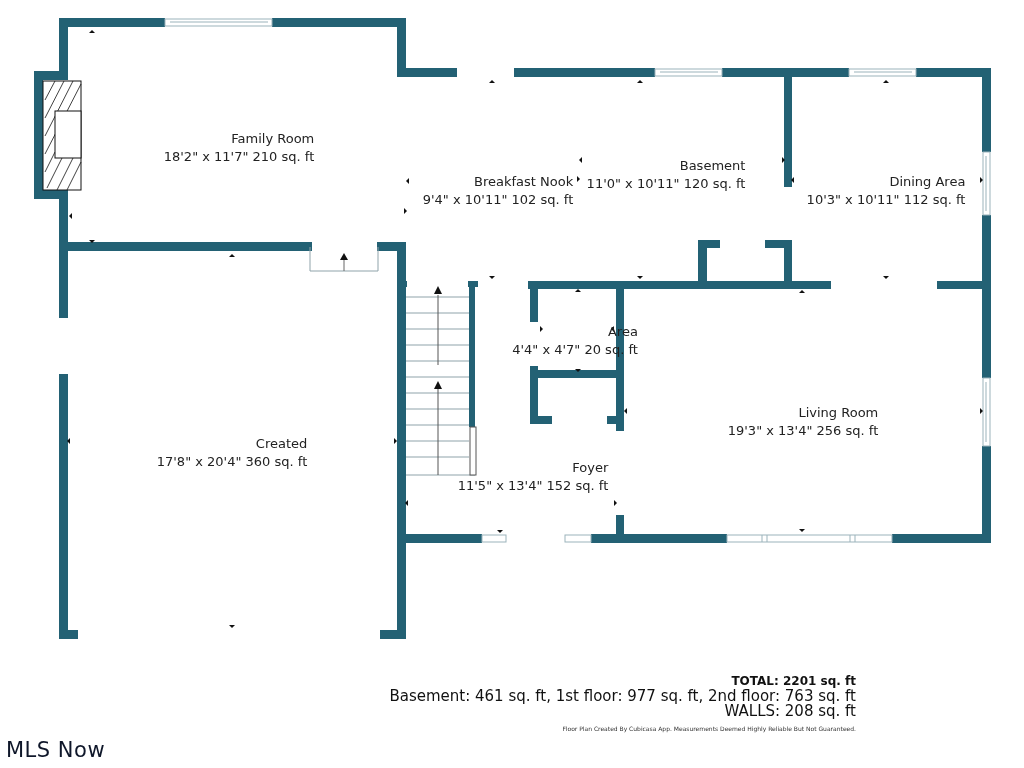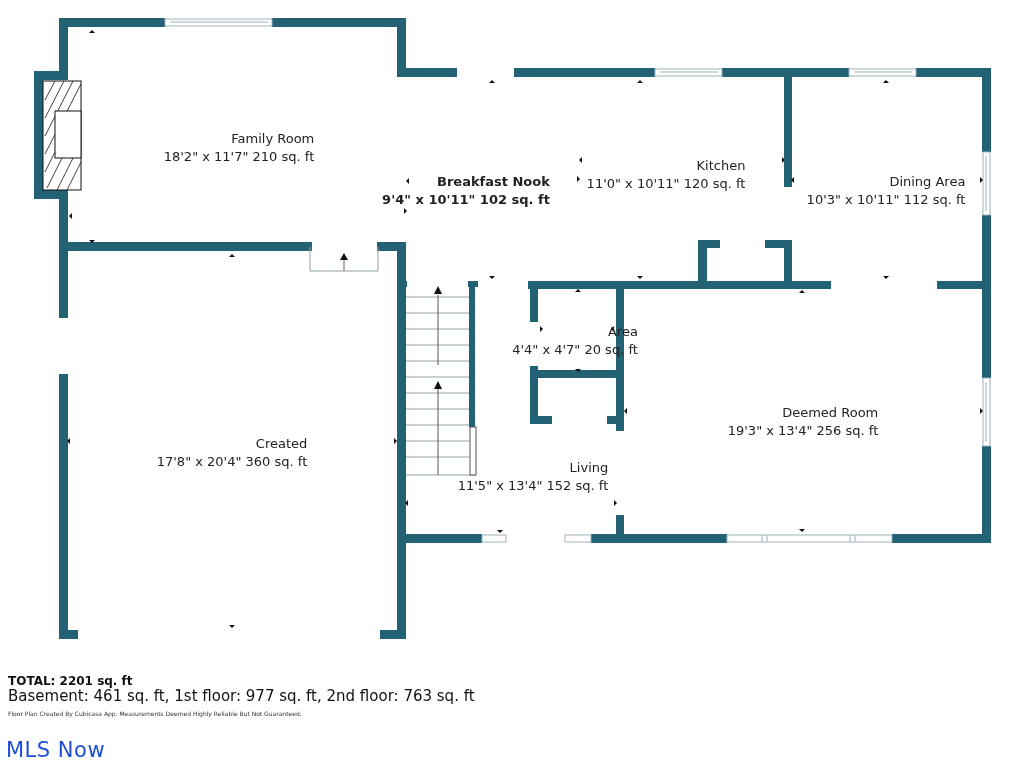--- a/index.html
+++ b/index.html
@@ -1,25 +1,25 @@
 <!DOCTYPE html>
 <html><head>
 <meta charset="utf-8">
 <style>
   html, body { margin:0; padding:0; background:#ffffff; }
   body { width:1024px; height:768px; position:relative; overflow:hidden; font-family:"DejaVu Sans","Liberation Sans",sans-serif; }
   #plan { position:absolute; left:0; top:0; }
   .room-label { position:absolute; text-align:right; color:#222; font-size:13px; line-height:18px; white-space:nowrap; transform:translateX(-50%); }
   .room-label .name { display:block; }
   .room-label .dims { display:block; }
-  .summary { position:absolute; left:8px; width:840px; text-align:left; color:#111; }
+  .summary { position:absolute; left:16px; width:840px; text-align:right; color:#111; }
   .summary .total { font-weight:bold; font-size:12px; line-height:15px; }
   .summary .line { font-size:15px; line-height:15px; }
   .summary .credit { font-size:6px; line-height:8px; color:#333; margin-top:6px; }
-  .watermark { position:absolute; left:6px; top:738px; font-size:21px; color:#1d4ed8; letter-spacing:0.5px; }
+  .watermark { position:absolute; left:6px; top:738px; font-size:21px; color:#0f172a; letter-spacing:0.5px; }
 </style>
 </head>
 <body>
 
 <svg id="plan" width="1024" height="768" viewBox="0 0 1024 768" xmlns="http://www.w3.org/2000/svg">
   <g fill="#236174">
 
     <rect x="59" y="18" width="106" height="9"></rect>
     <rect x="272" y="18" width="134" height="9"></rect>
 
@@ -170,48 +170,49 @@
     <polygon points="70,438 67,441 70,444"></polygon>
     <polygon points="394,438 397,441 394,444"></polygon>
     <polygon points="232,628 229,625 235,625"></polygon>
   </g>
 </svg>
 
 <div class="room-label" style="left:239px; top:130px;">
   <span class="name">Family Room</span>
   <span class="dims">18'2" x 11'7" 210 sq. ft</span>
 </div>
-<div class="room-label" style="left:466px; top:173px;font-weight:bold;">
+<div class="room-label" style="left:498px; top:173px;">
   <span class="name">Breakfast Nook</span>
   <span class="dims">9'4" x 10'11" 102 sq. ft</span>
 </div>
 <div class="room-label" style="left:666px; top:157px;">
-  <span class="name">Kitchen</span>
+  <span class="name">Basement</span>
   <span class="dims">11'0" x 10'11" 120 sq. ft</span>
 </div>
 <div class="room-label" style="left:886px; top:173px;">
   <span class="name">Dining Area</span>
   <span class="dims">10'3" x 10'11" 112 sq. ft</span>
 </div>
 <div class="room-label" style="left:575px; top:323px;">
   <span class="name">Area</span>
   <span class="dims">4'4" x 4'7" 20 sq. ft</span>
 </div>
 <div class="room-label" style="left:803px; top:404px;">
-  <span class="name">Deemed Room</span>
+  <span class="name">Living Room</span>
   <span class="dims">19'3" x 13'4" 256 sq. ft</span>
 </div>
 <div class="room-label" style="left:232px; top:435px;">
   <span class="name">Created</span>
   <span class="dims">17'8" x 20'4" 360 sq. ft</span>
 </div>
 <div class="room-label" style="left:533px; top:459px;">
-  <span class="name">Living</span>
+  <span class="name">Foyer</span>
   <span class="dims">11'5" x 13'4" 152 sq. ft</span>
 </div>
 
 <div class="summary" style="top:674px;">
   <div class="total">TOTAL: 2201 sq. ft</div>
   <div class="line">Basement: 461 sq. ft, 1st floor: 977 sq. ft, 2nd floor: 763 sq. ft</div>
+  <div class="line">WALLS: 208 sq. ft</div>
   <div class="credit">Floor Plan Created By Cubicasa App. Measurements Deemed Highly Reliable But Not Guaranteed.</div>
 </div>
 
 <div class="watermark">MLS Now</div>
 
 </body></html>

